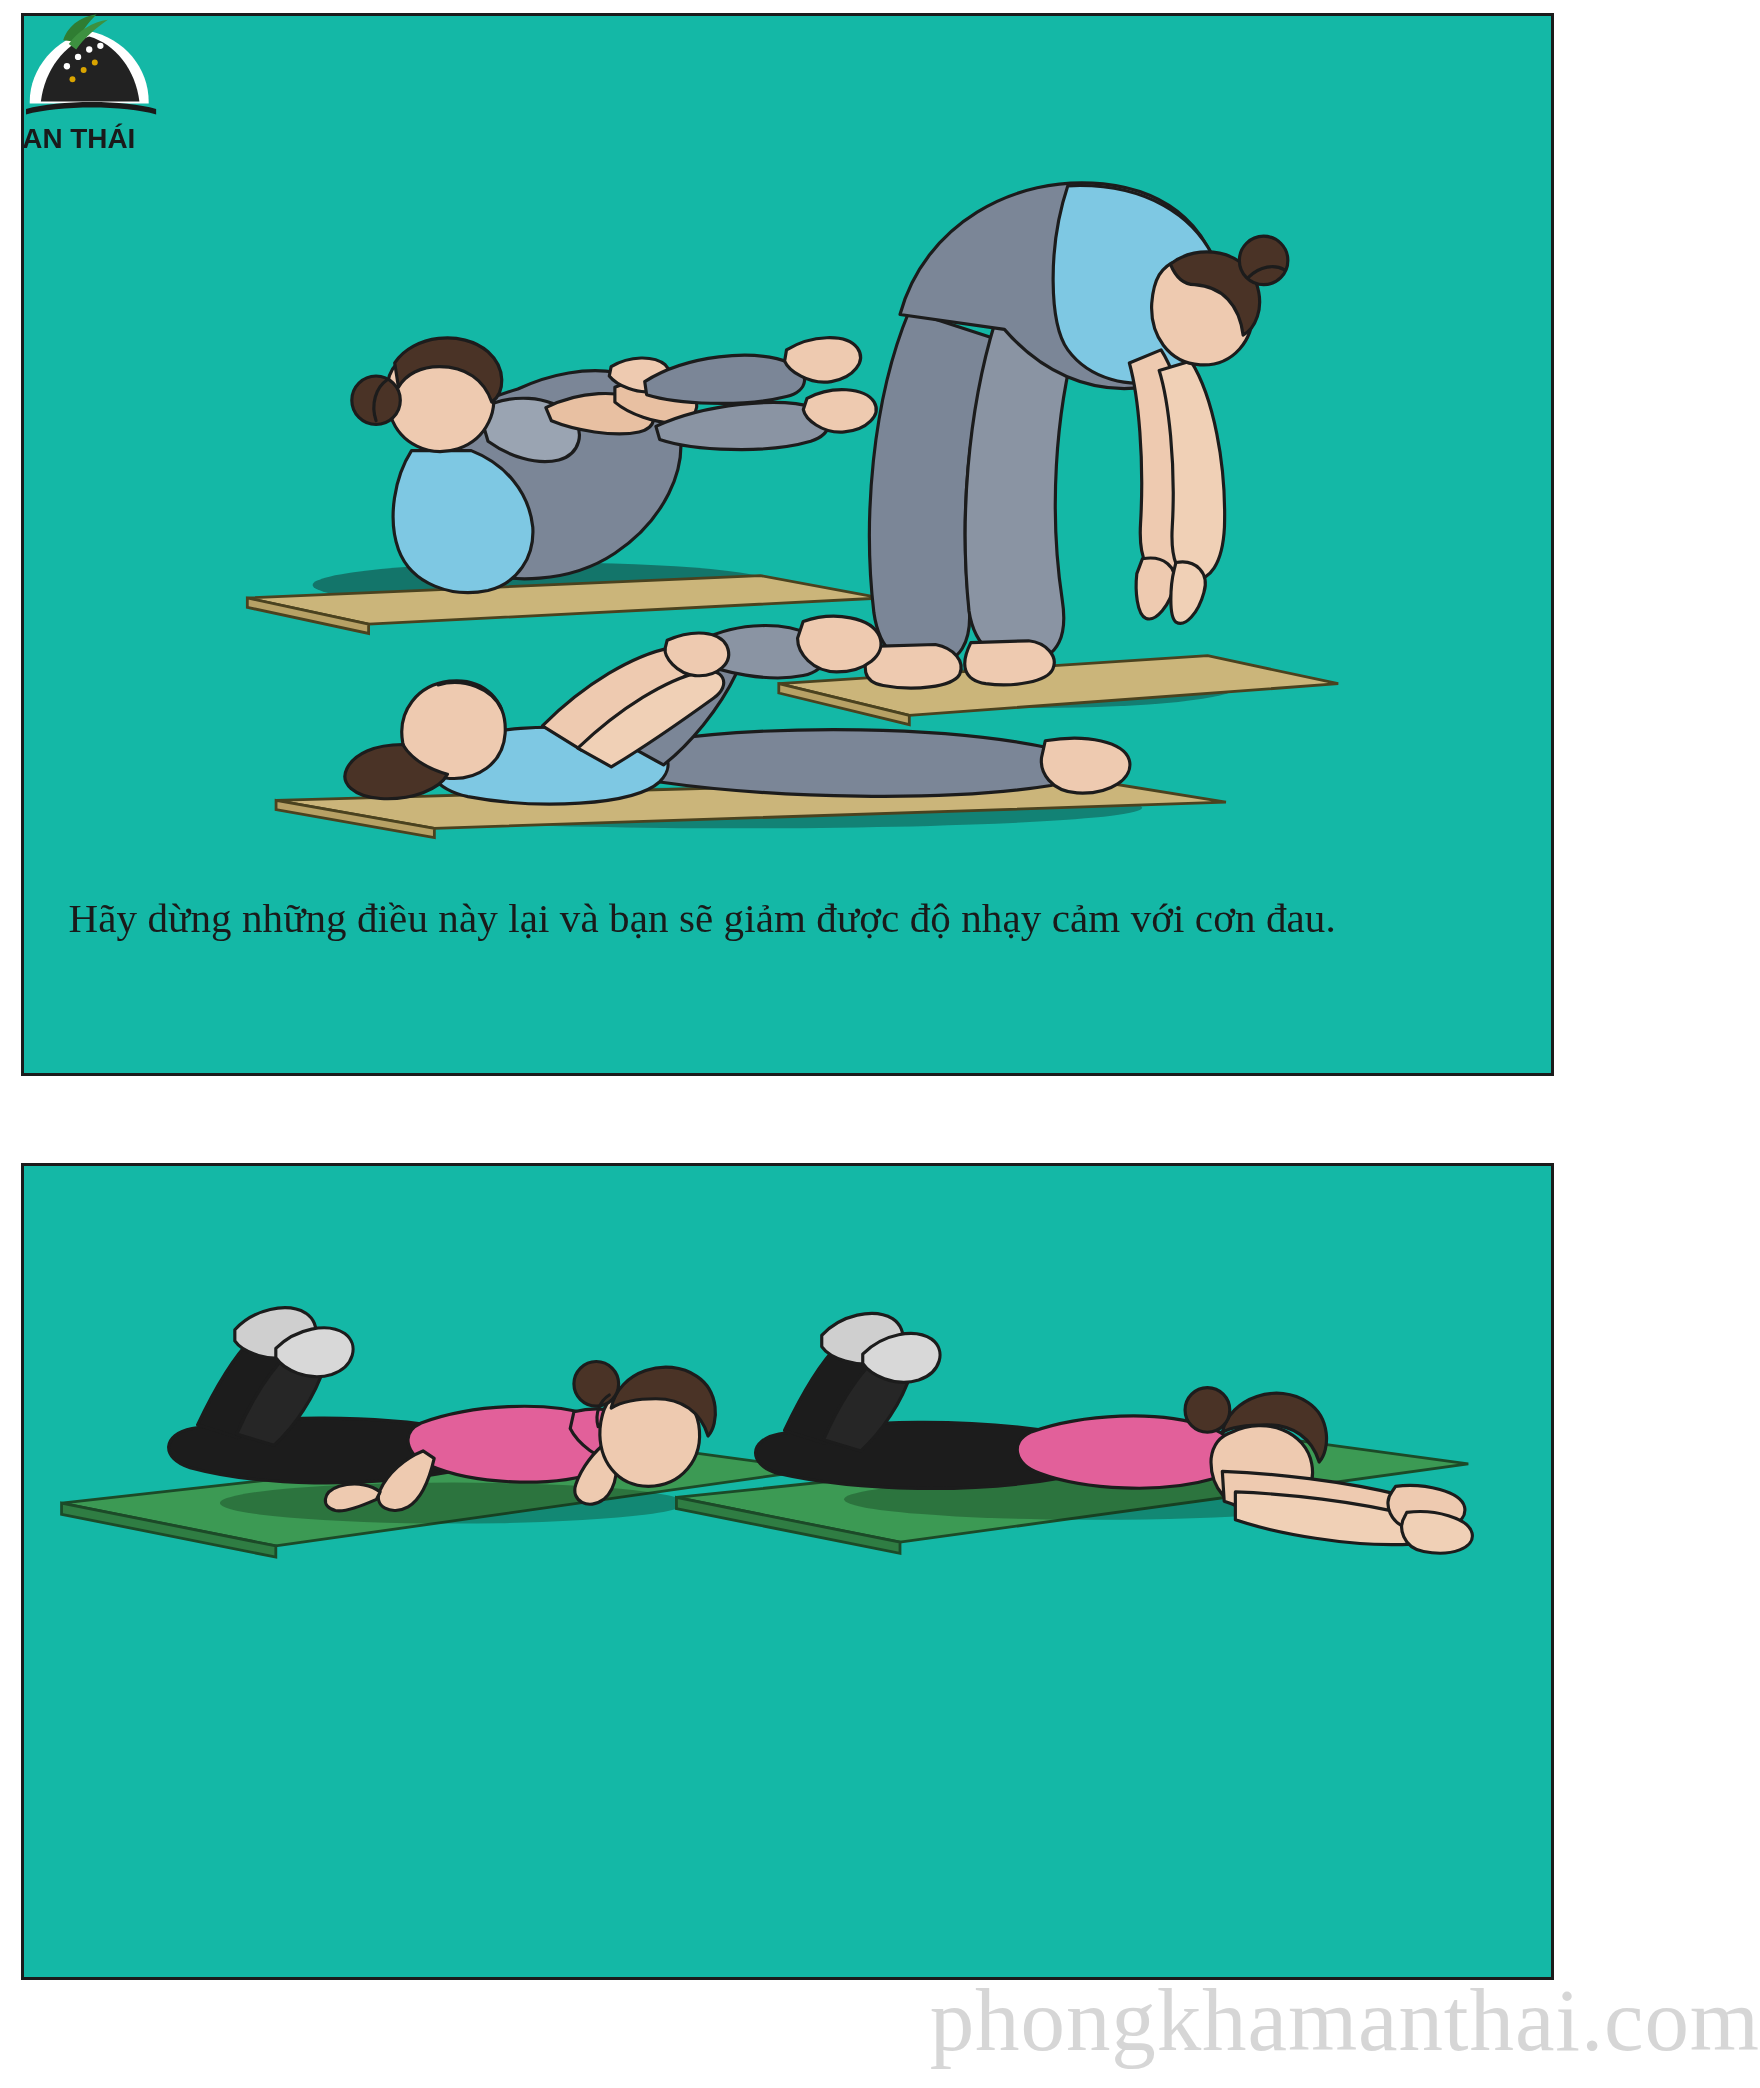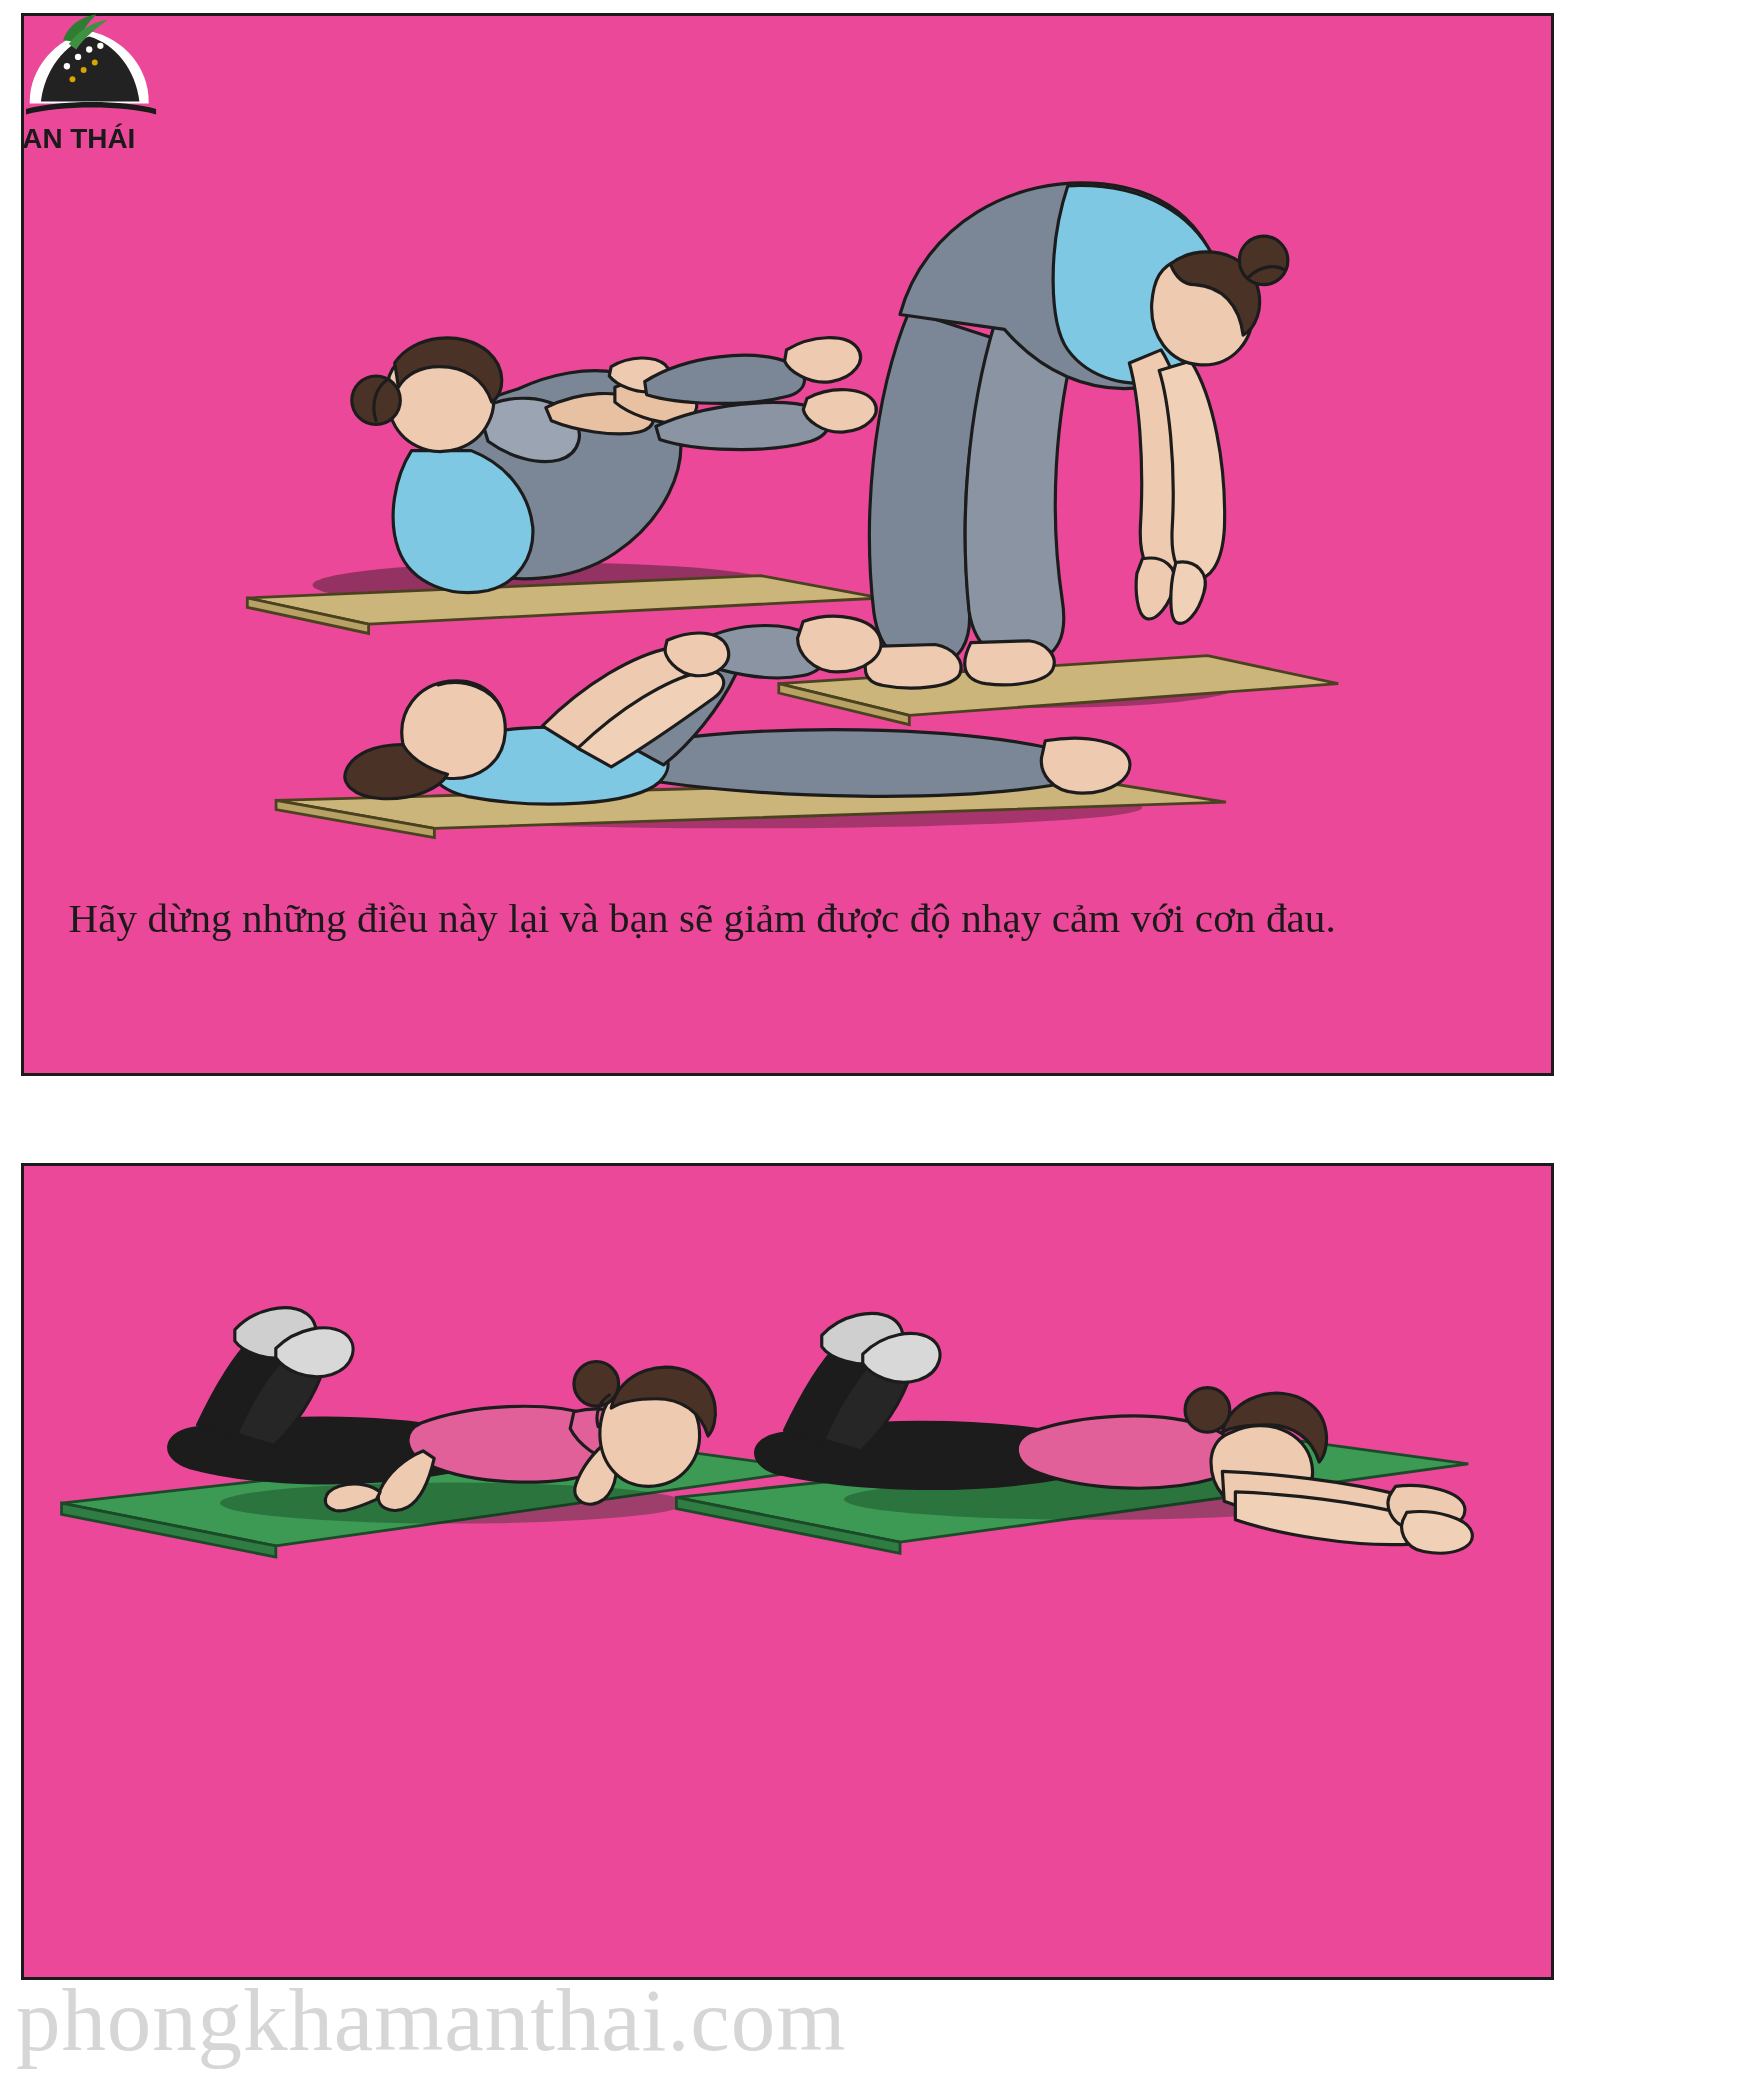--- a/index.html
+++ b/index.html
@@ -23,21 +23,21 @@
     width: 158px;
     height: 168px;
     z-index: 40;
   }
   .logo svg { display: block; }
 
   
   .panel {
     position: absolute;
     border: 3.7px solid #1b1b1b;
-    background: #ec4899;
+    background: #14b8a6;
     box-sizing: border-box;
   }
   #panel-top {
     left: 20.5px;
     top: 13px;
     width: 1533px;
     height: 1063px;
   }
   #panel-bottom {
     left: 20.5px;
@@ -60,24 +60,24 @@
     font-size: 41px;
     line-height: 1.30;
     color: #1a1a1a;
     letter-spacing: 0.1px;
   }
   #caption-top { top: 876px; }
 
   
   .watermark {
     position: absolute;
-    left: 16px;
+    left: 8px;
     right: 0;
     bottom: 17px;
-    text-align: left;
+    text-align: right;
     font-family: "Liberation Serif", serif;
     font-size: 89px;
     color: rgba(120,120,120,0.30);
     letter-spacing: 0.9px;
     z-index: 60;
     pointer-events: none;
   }
 
   
   .fig { position: absolute; }

